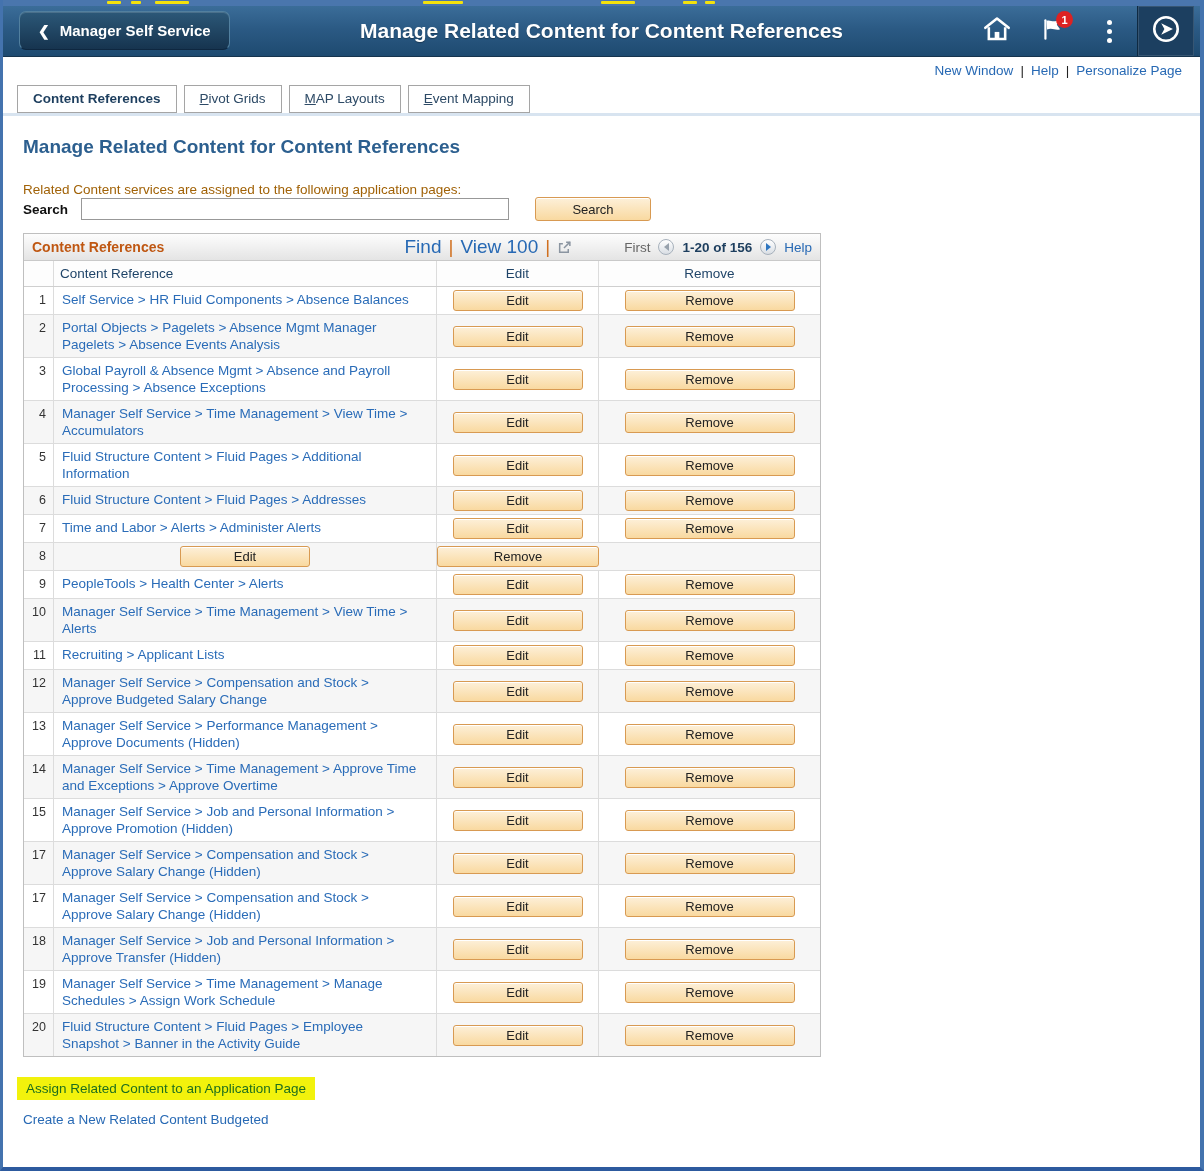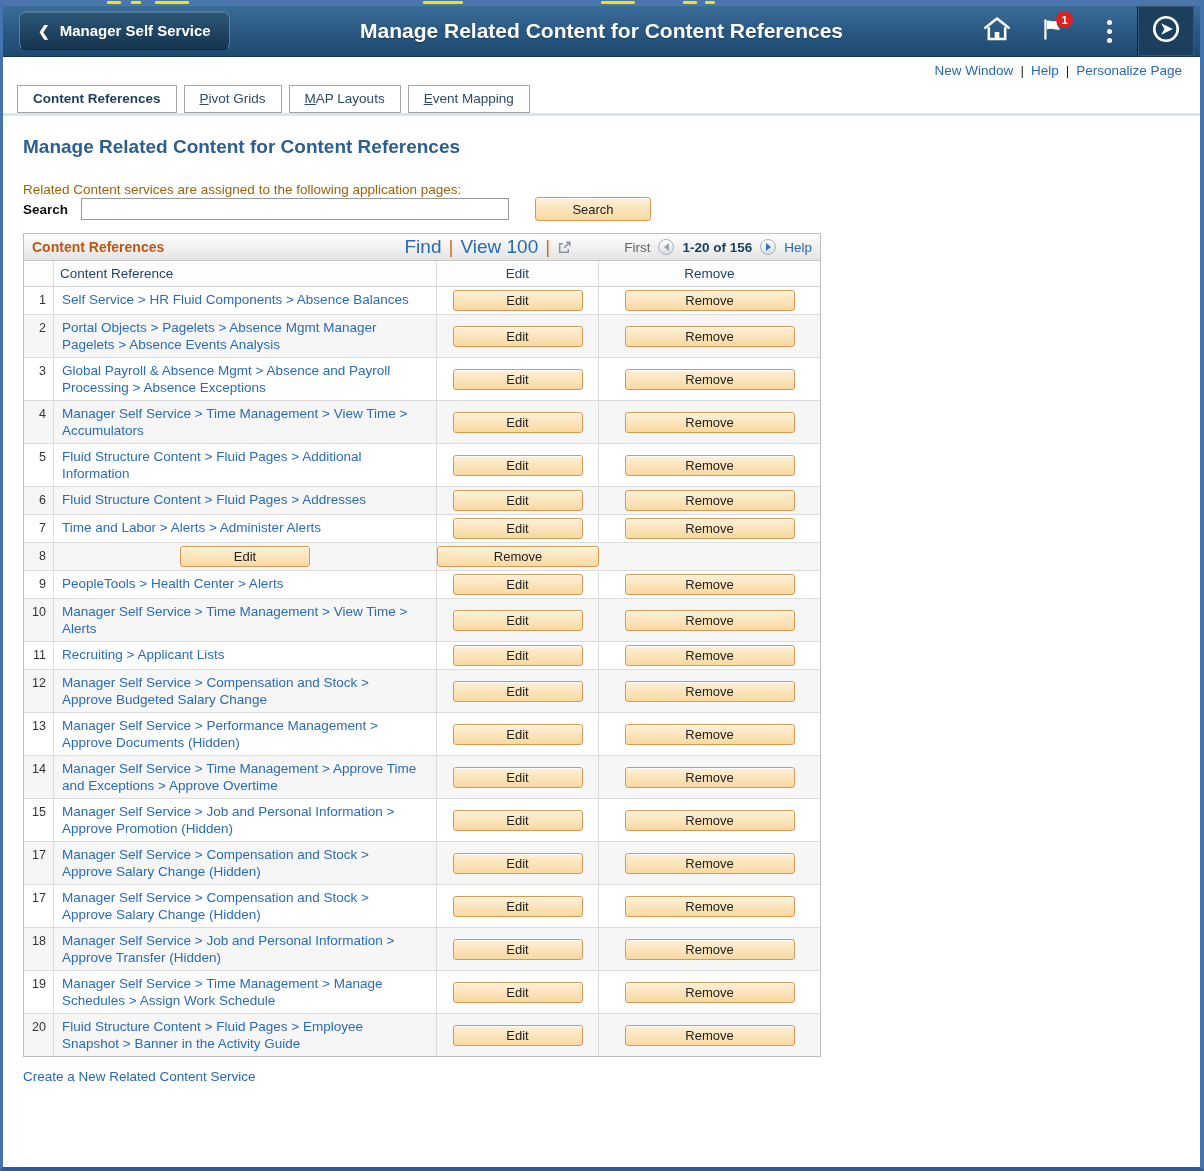--- a/index.html
+++ b/index.html
@@ -471,16 +471,19 @@
     <div class="btncell vline-r">
       <button class="btn edit-btn">Edit</button>
     </div>
     <div class="btncell">
       <button class="btn remove-btn">Remove</button>
     </div>
   </div>
 </div>
     </div>
 
-    <a class="create-link">Create a New Related Content Service</a>
+    <div class="assign-wrap">
+      <a class="assign-link">Assign Related Content to an Application Page</a>
+    </div>
+    <a class="create-link">Create a New Related Content Budgeted</a>
   </div>
 
 </div>
 
 </body></html>

